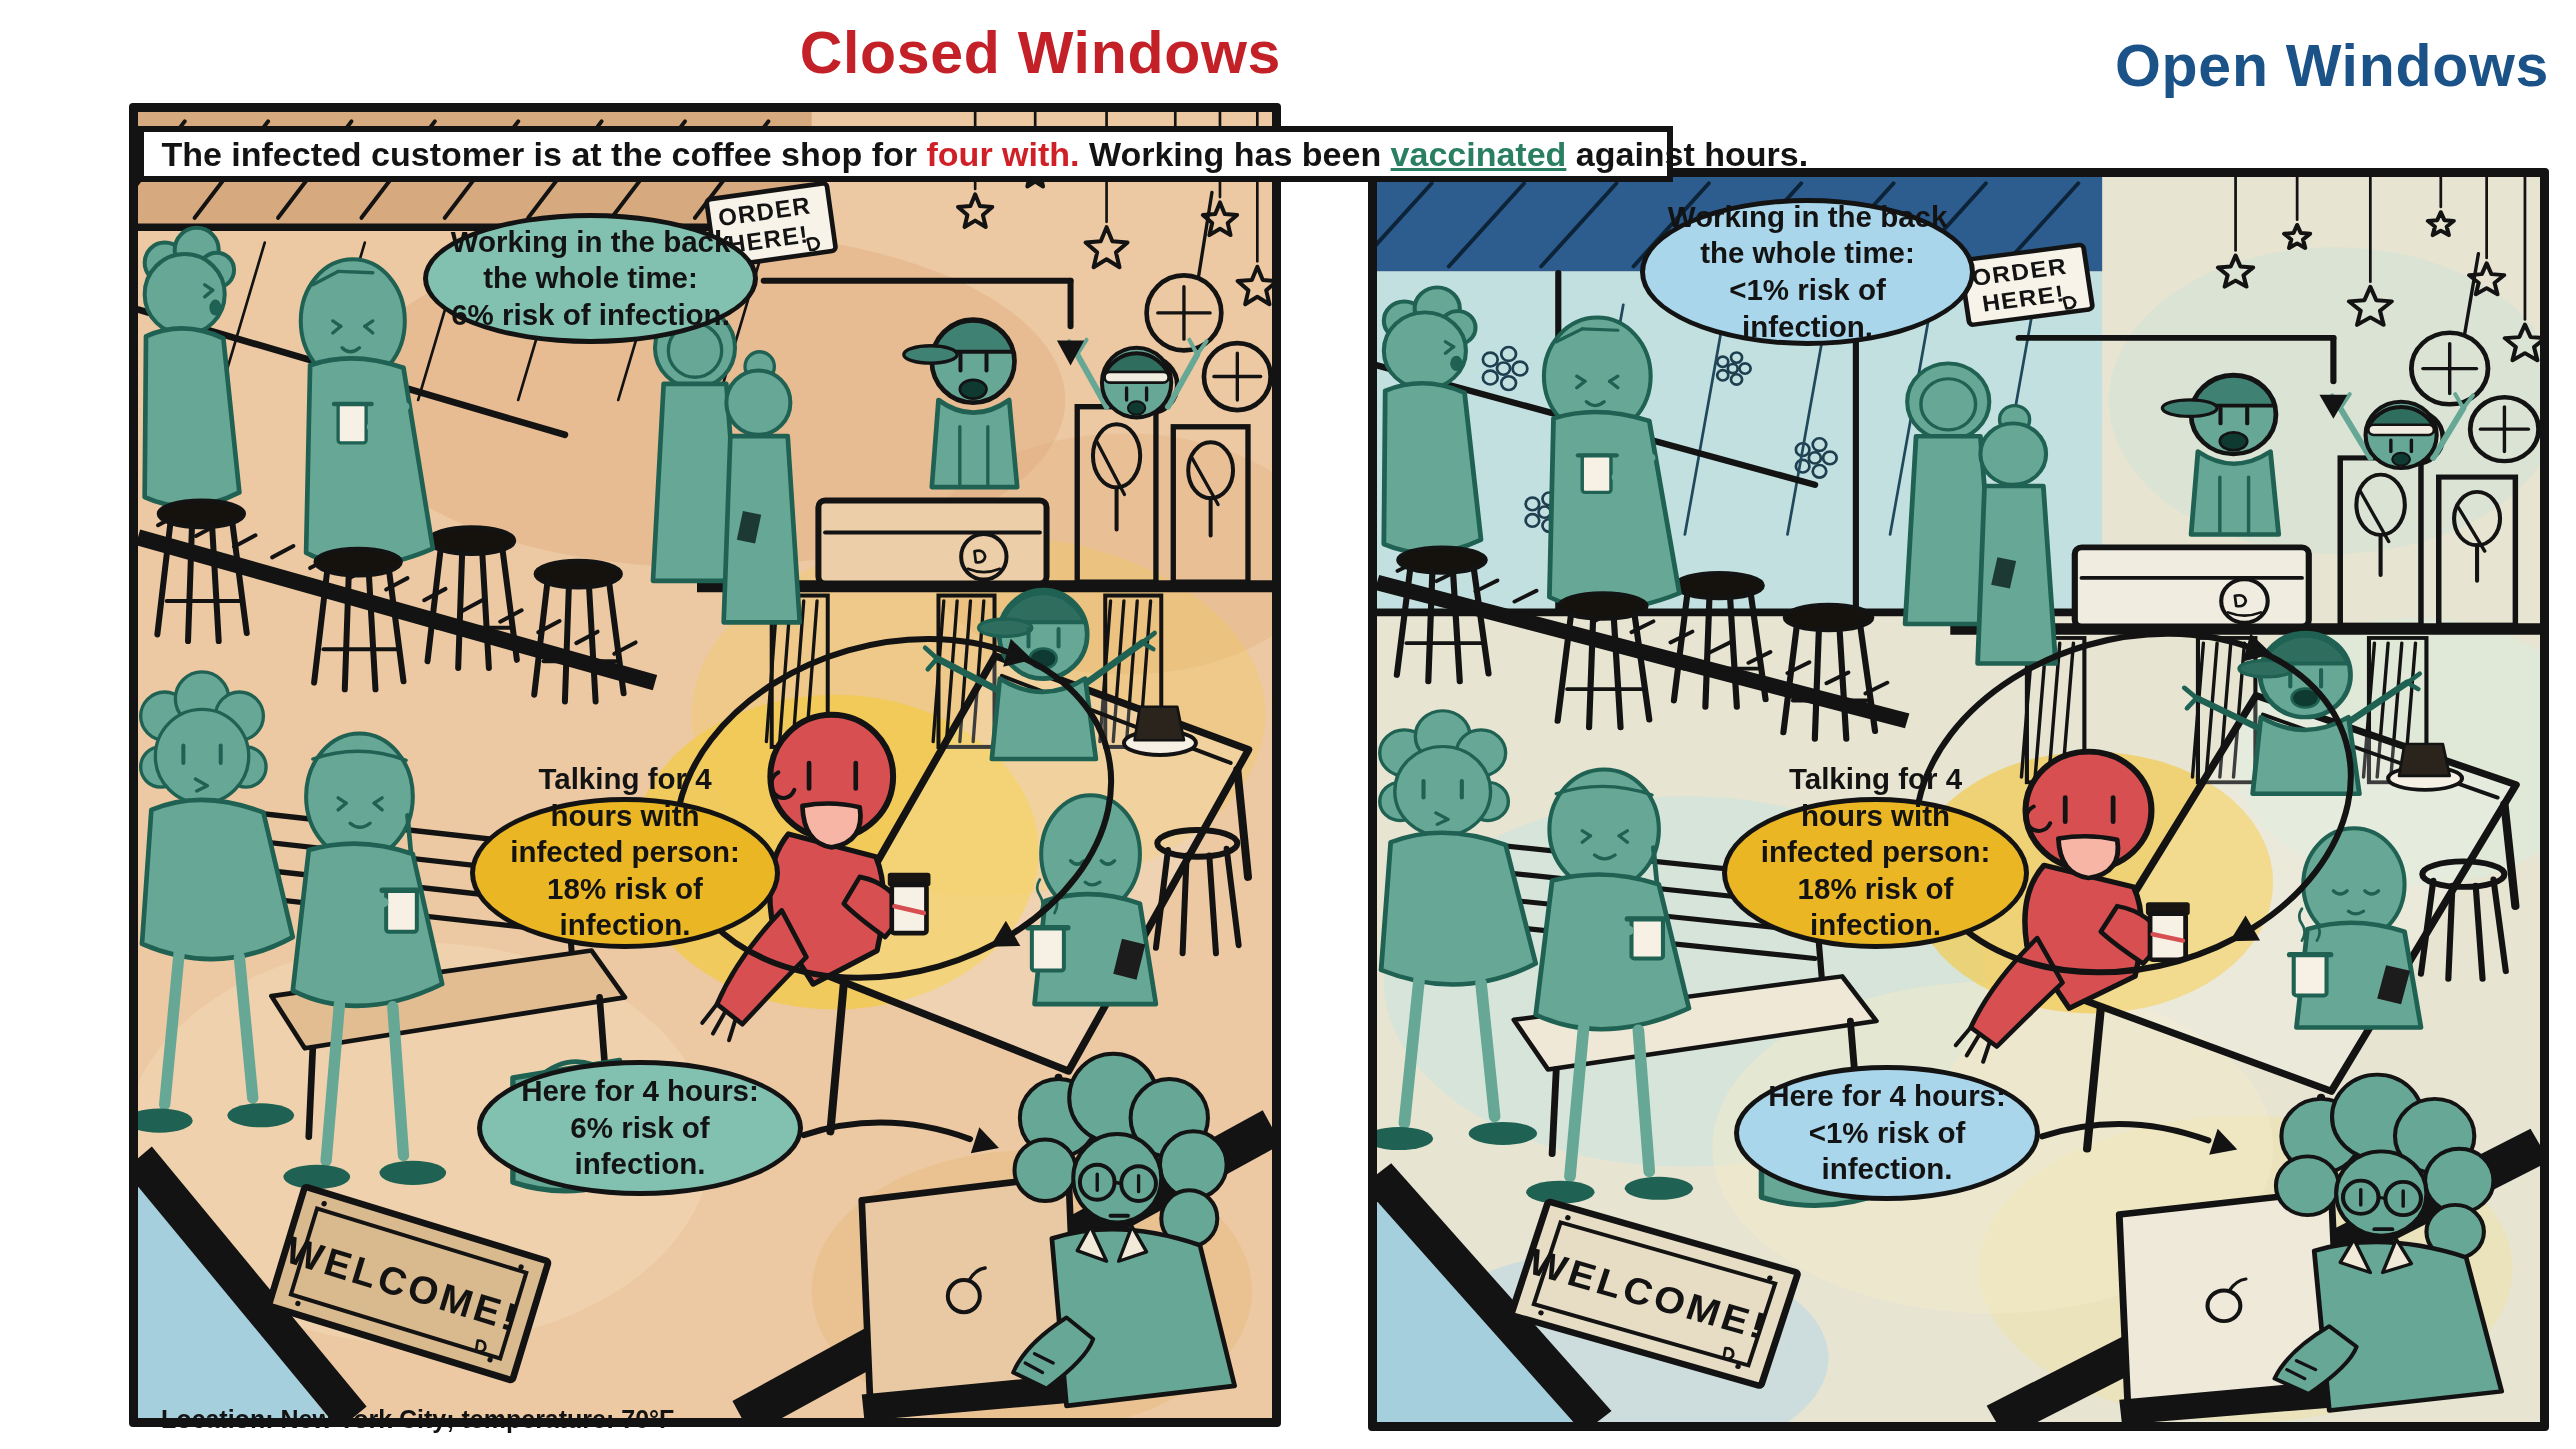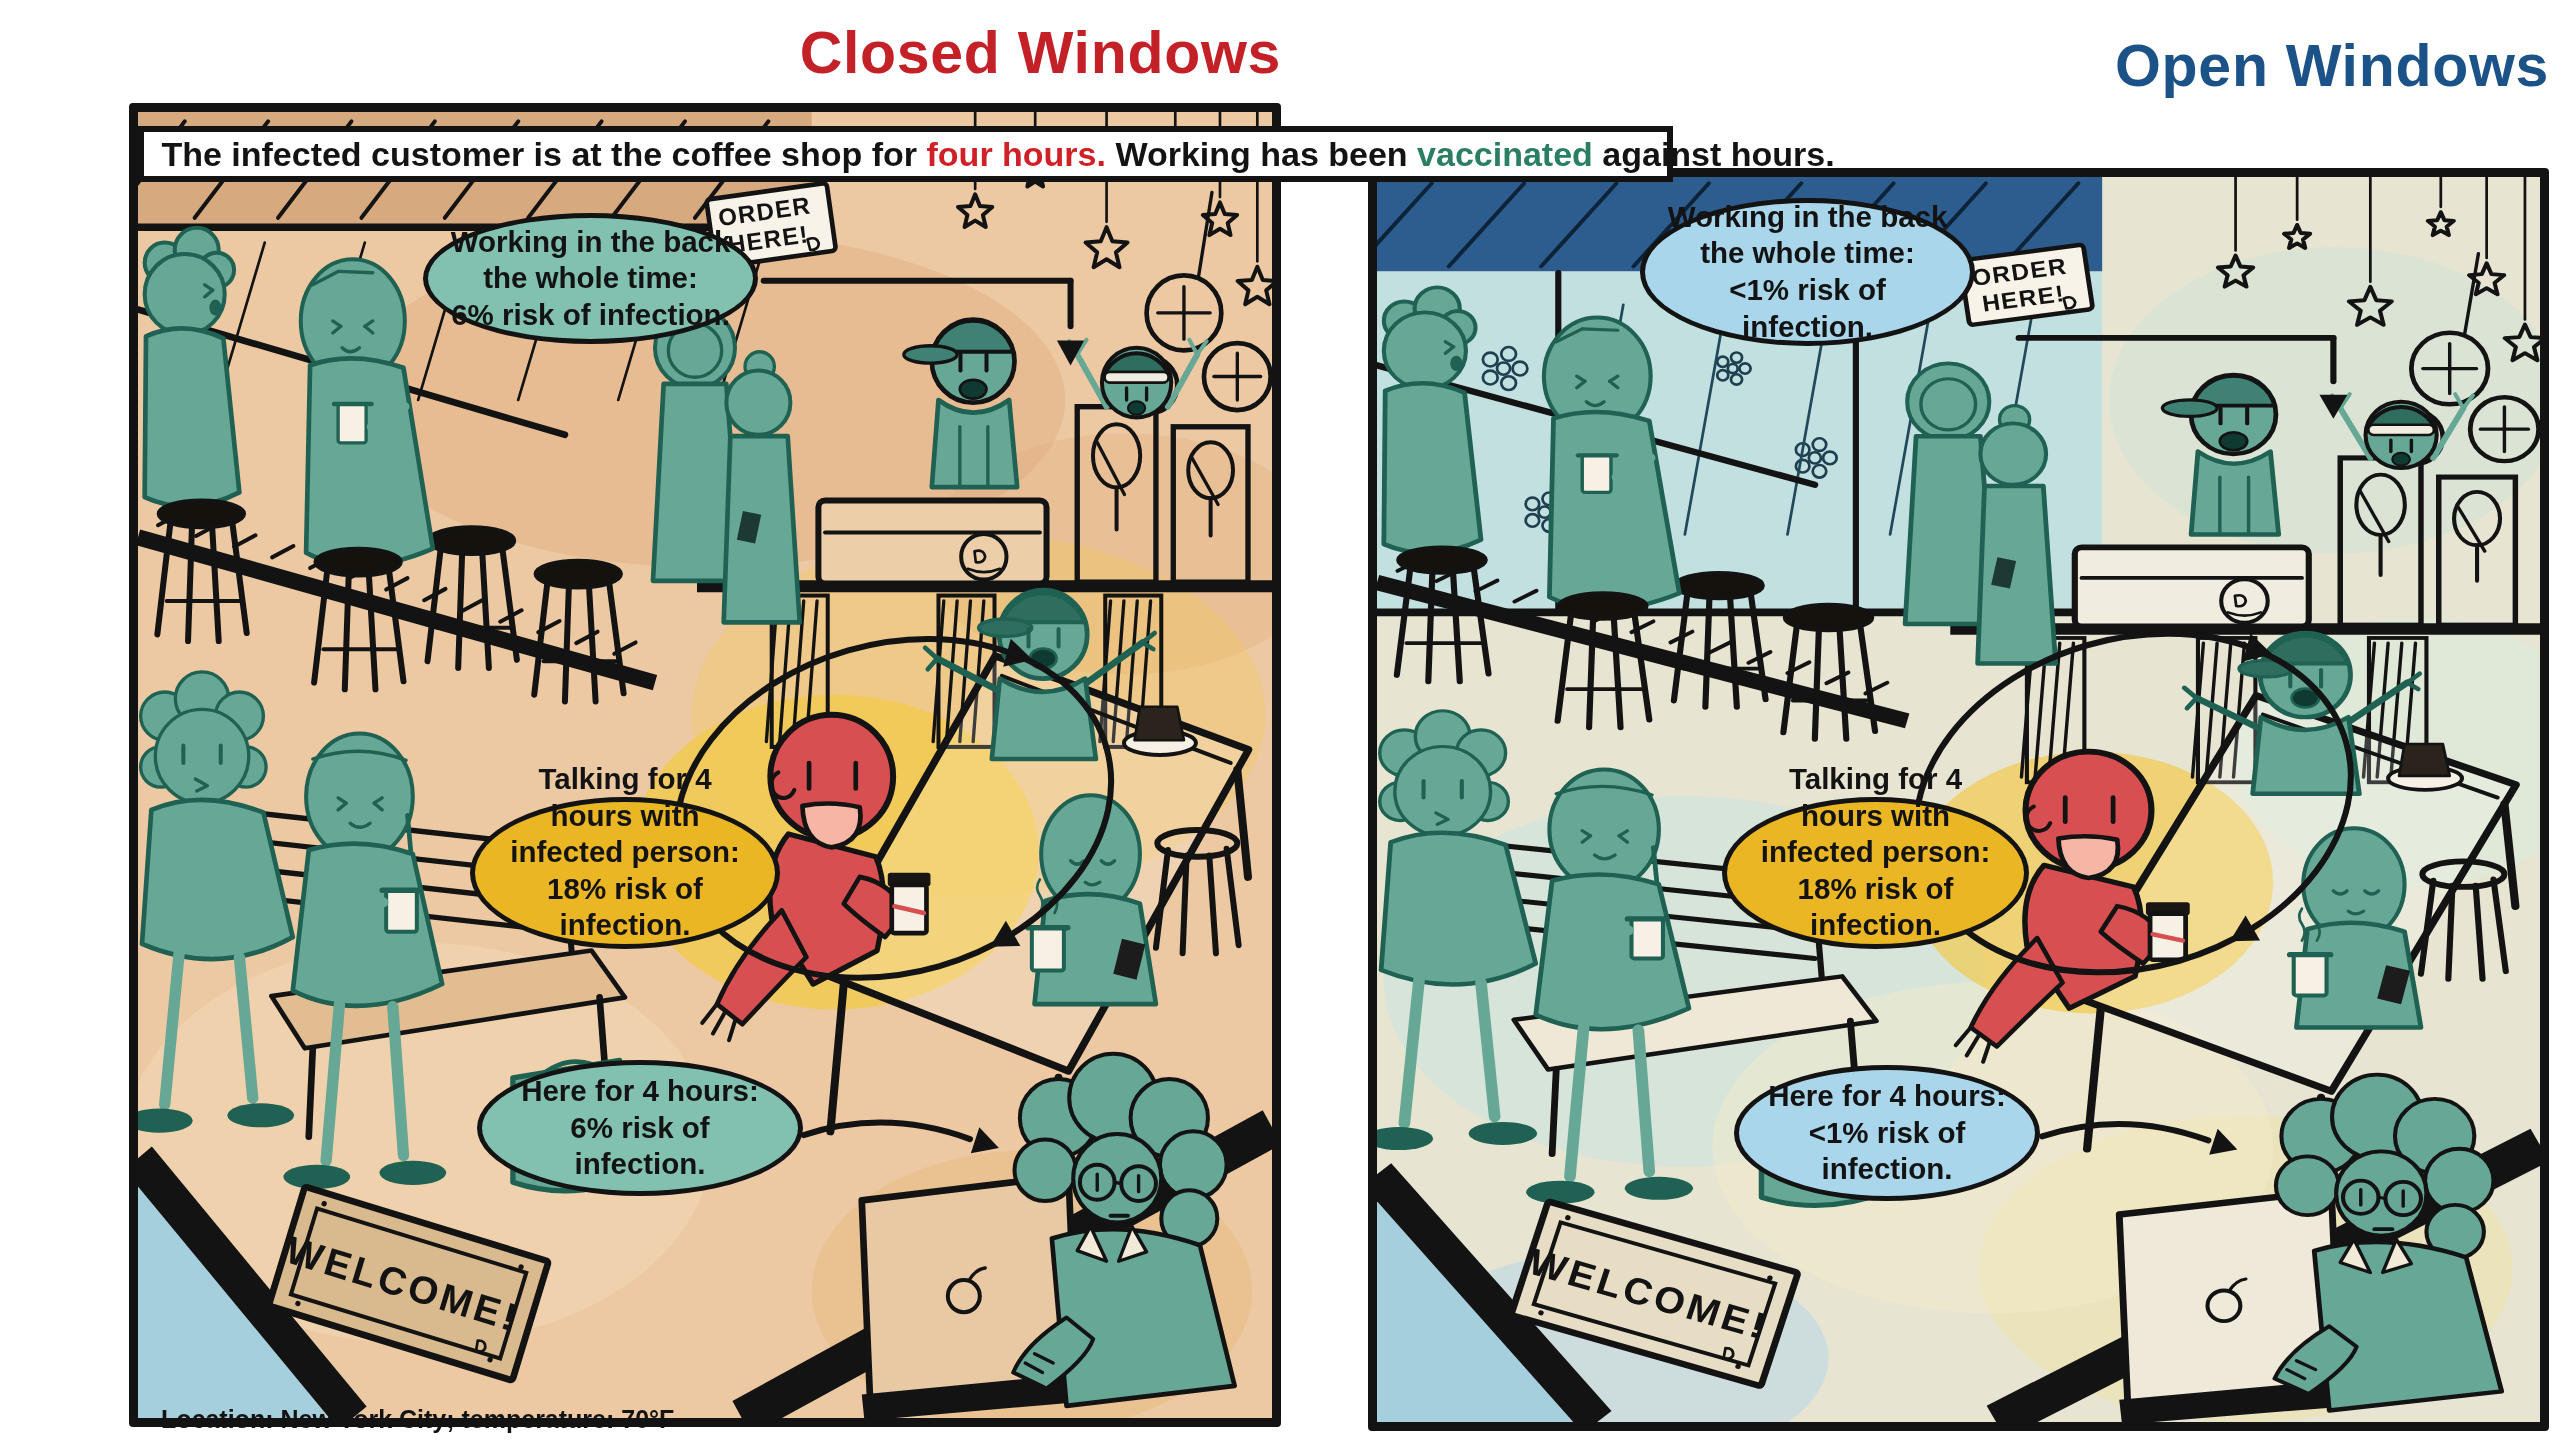--- a/index.html
+++ b/index.html
@@ -9,21 +9,21 @@
   #title-left{left:129px;width:1152px;top:19px;color:var(--title-red);}
   #title-right{left:1368px;width:1181px;top:32px;color:var(--title-blue);}
   .panel{position:absolute;border:9.4px solid var(--ink);box-sizing:border-box;border-radius:4px;overflow:hidden;}
   #panel-left{left:129px;top:103px;width:1152px;height:1324px;background:var(--panel-warm);}
   #panel-right{left:1368px;top:168px;width:1181px;height:1263px;background:var(--panel-cool);}
   .panel svg{display:block;width:100%;height:100%;}
   #banner{position:absolute;left:138px;top:126px;width:1535px;height:56px;box-sizing:border-box;
           background:#ffffff;border:6px solid var(--ink);font-size:34px;font-weight:bold;
           line-height:43px;padding:0.7px 17.4px;z-index:6;white-space:nowrap;}
   #banner .hl-red{color:var(--banner-red);}
-  #banner .hl-green{color:var(--banner-green);}
+  #banner .hl-green{color:var(--banner-green);text-decoration:underline;}
   #caption{position:absolute;left:161px;top:1405px;font-size:25px;font-weight:bold;z-index:6;}
   .bubble{position:absolute;border:5.4px solid var(--ink);border-radius:50%;display:flex;flex-direction:column;
           justify-content:center;align-items:center;text-align:center;font-weight:bold;font-size:29.5px;
           line-height:1.24;z-index:5;box-sizing:border-box;padding:0 20px;}
   .bubble span{display:block;}
   .teal{background:var(--bubble-teal);}
   .yellow{background:var(--bubble-yellow);justify-content:flex-end;}
   .blue{background:var(--bubble-blue);}
   #arrows{position:absolute;left:0;top:0;z-index:4;pointer-events:none;}
 </style>
@@ -848,21 +848,21 @@
       <path d="M1198,1692 Q1320,1652 1446,1698" fill="none" stroke="#131313" stroke-width="9" stroke-linecap="round"></path>
       <polygon points="-6.800000000000001,-20.4 -6.800000000000001,20.4 30.6,0" fill="#131313" transform="translate(1460,1702) rotate(18)"></polygon>
     </g>
     <g>
       <path d="M3044,1694 Q3166,1654 3292,1700" fill="none" stroke="#131313" stroke-width="9" stroke-linecap="round"></path>
       <polygon points="-6.800000000000001,-20.4 -6.800000000000001,20.4 30.6,0" fill="#131313" transform="translate(3306,1704) rotate(18)"></polygon>
     </g>
   </svg>
 
 <div id="banner">
-  <span>The infected customer is at the coffee shop for </span><span class="hl-red">four hours.</span><span> Working has been </span><span class="hl-green">vaccinated</span><span> against hours.</span>
+  <span>The infected customer is at the coffee shop for </span><span class="hl-red">four with.</span><span> Working has been </span><span class="hl-green">vaccinated</span><span> against hours.</span>
 </div>
 
 <div class="bubble teal" style="left:423px;top:213px;width:335px;height:131px;">
   <span>Working in the back</span>
   <span>the whole time:</span>
   <span>6% risk of infection.</span>
 </div>
 <div class="bubble yellow" style="left:470px;top:797px;width:310px;height:152px;">
   <span>Talking for 4 hours with</span>
   <span>infected person:</span>

